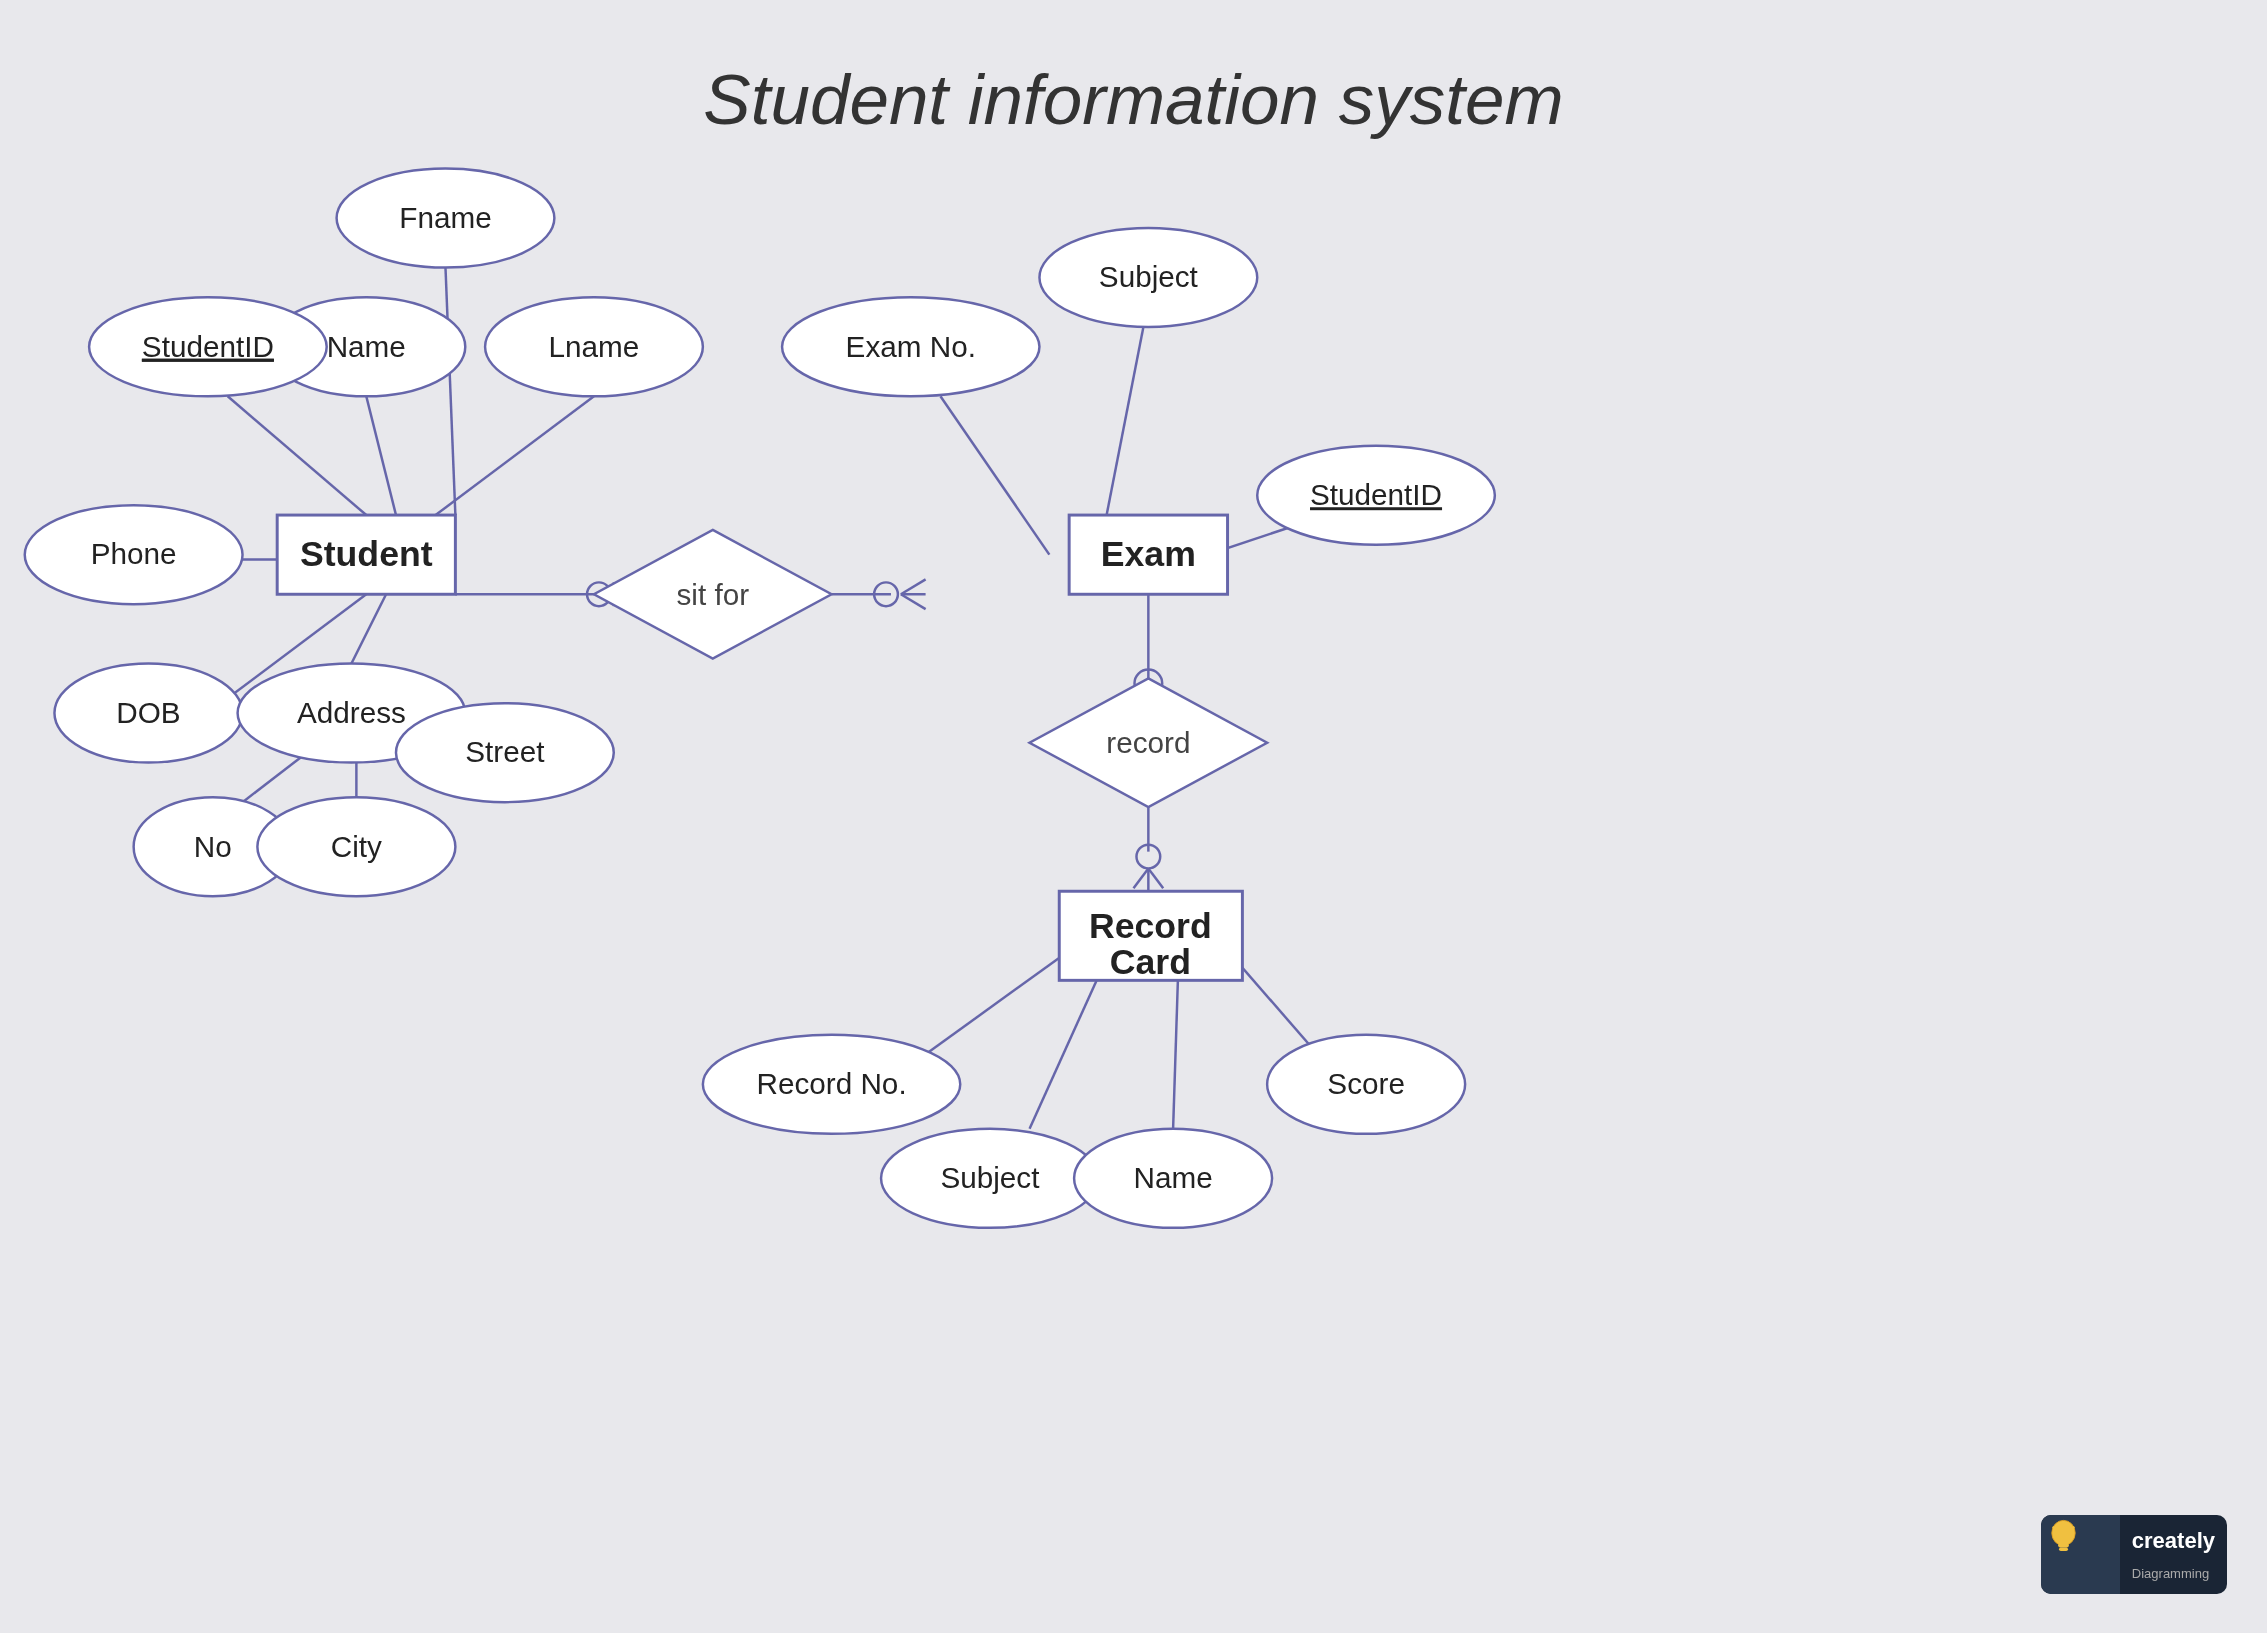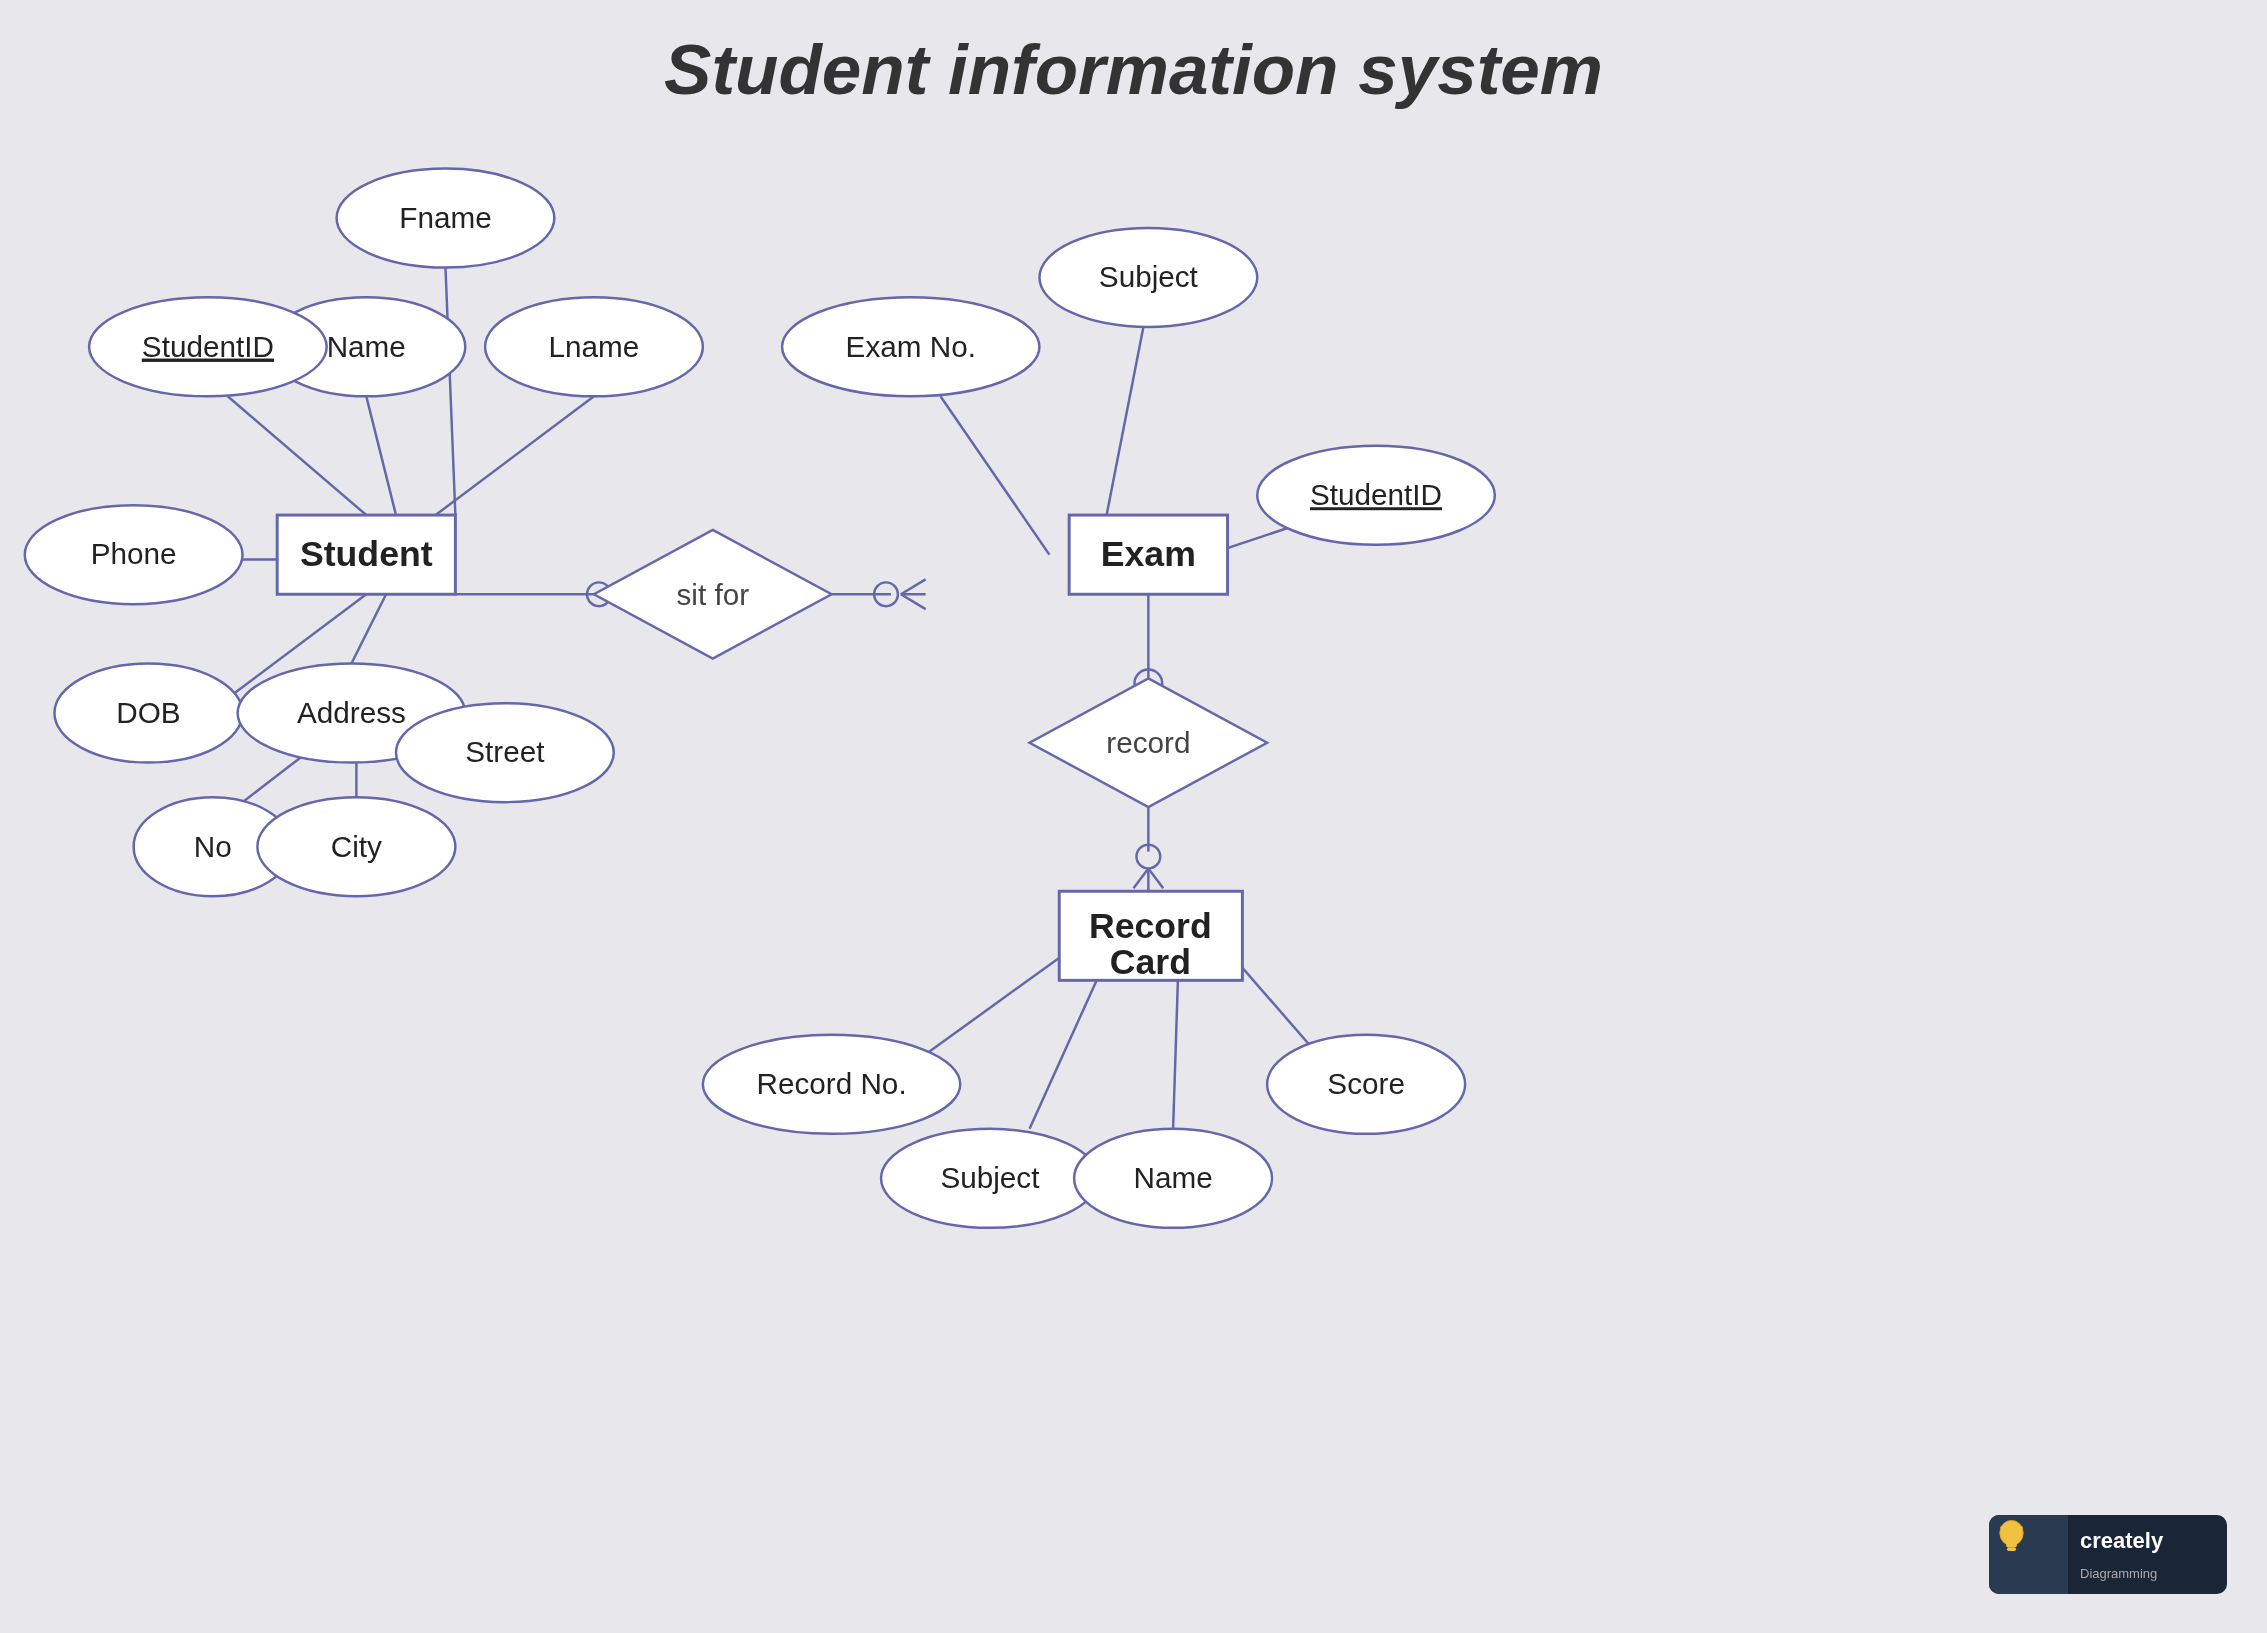--- a/index.html
+++ b/index.html
@@ -9,22 +9,22 @@
       height: 1634px;
       font-family: Arial, sans-serif;
       position: relative;
       overflow: hidden;
     }
     .title {
       text-align: center;
       font-size: 71px;
       font-style: italic;
       color: #333;
-      padding-top: 29px;
-      font-weight: 700;
+      padding-top: 59px;
+      font-weight: 400;
     }
     .diagram-container {
       position: absolute;
       top: 0; left: 0;
       width: 2267px;
       height: 1634px;
     }
     svg {
       position: absolute;
       top: 0; left: 0;
@@ -67,21 +67,21 @@
     }
     .line {
       stroke: #6666aa;
       stroke-width: 2.5;
       fill: none;
     }
     .logo-container {
       position: absolute;
       bottom: 40px;
       right: 40px;
-      width: 238px;
+      width: 186px;
       height: 79px;
       background: #1a2535;
       border-radius: 10px;
       display: flex;
       align-items: center;
       overflow: hidden;
     }
     .logo-left {
       background: #2a3a50;
       width: 79px;

